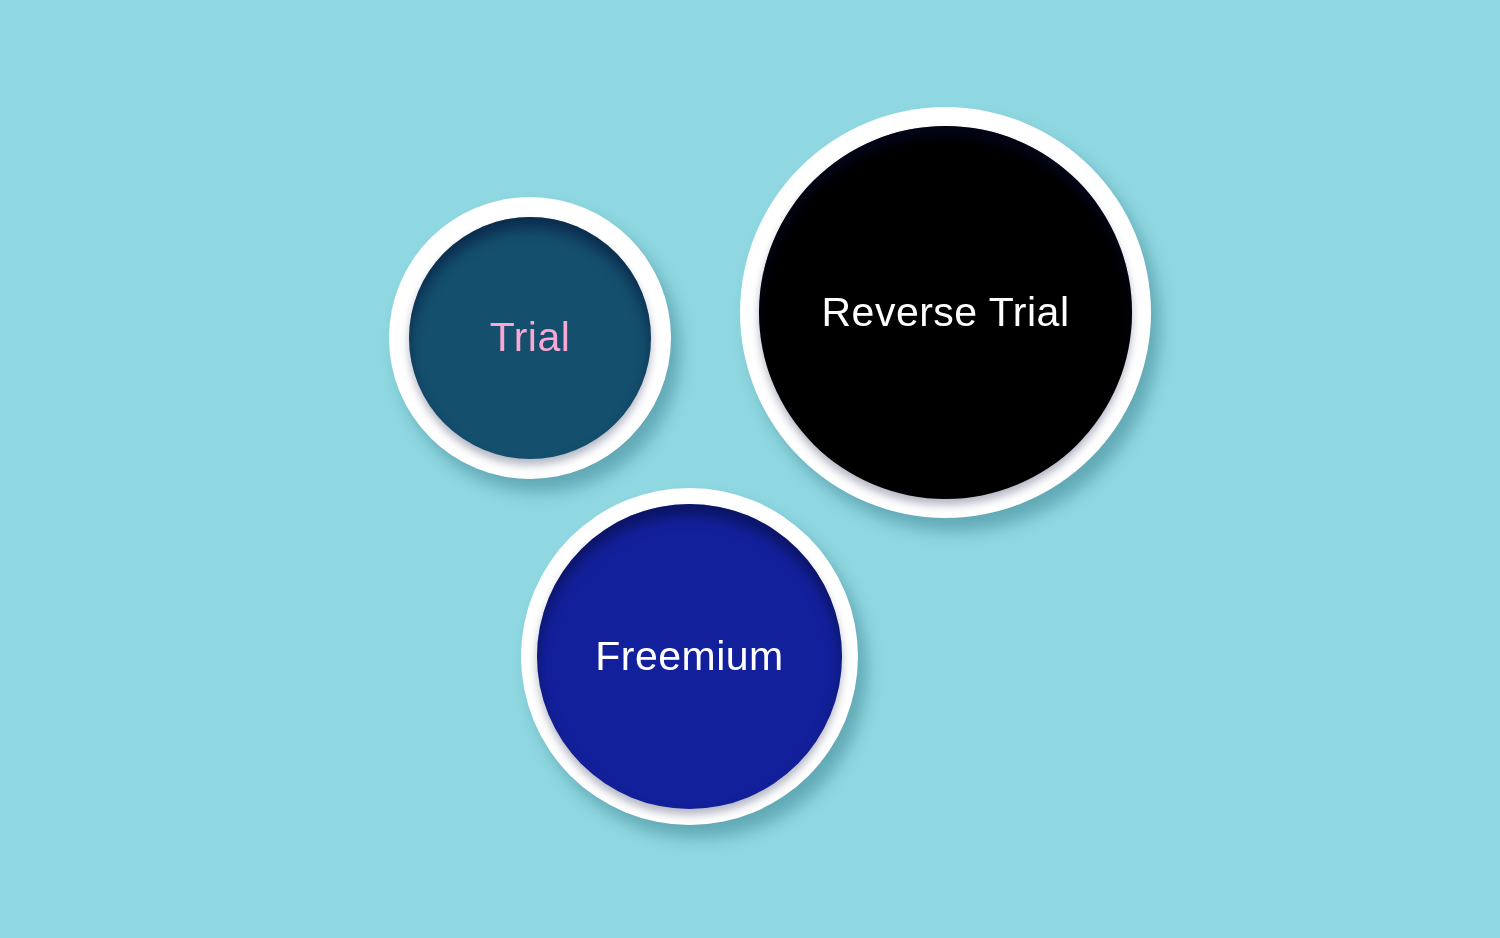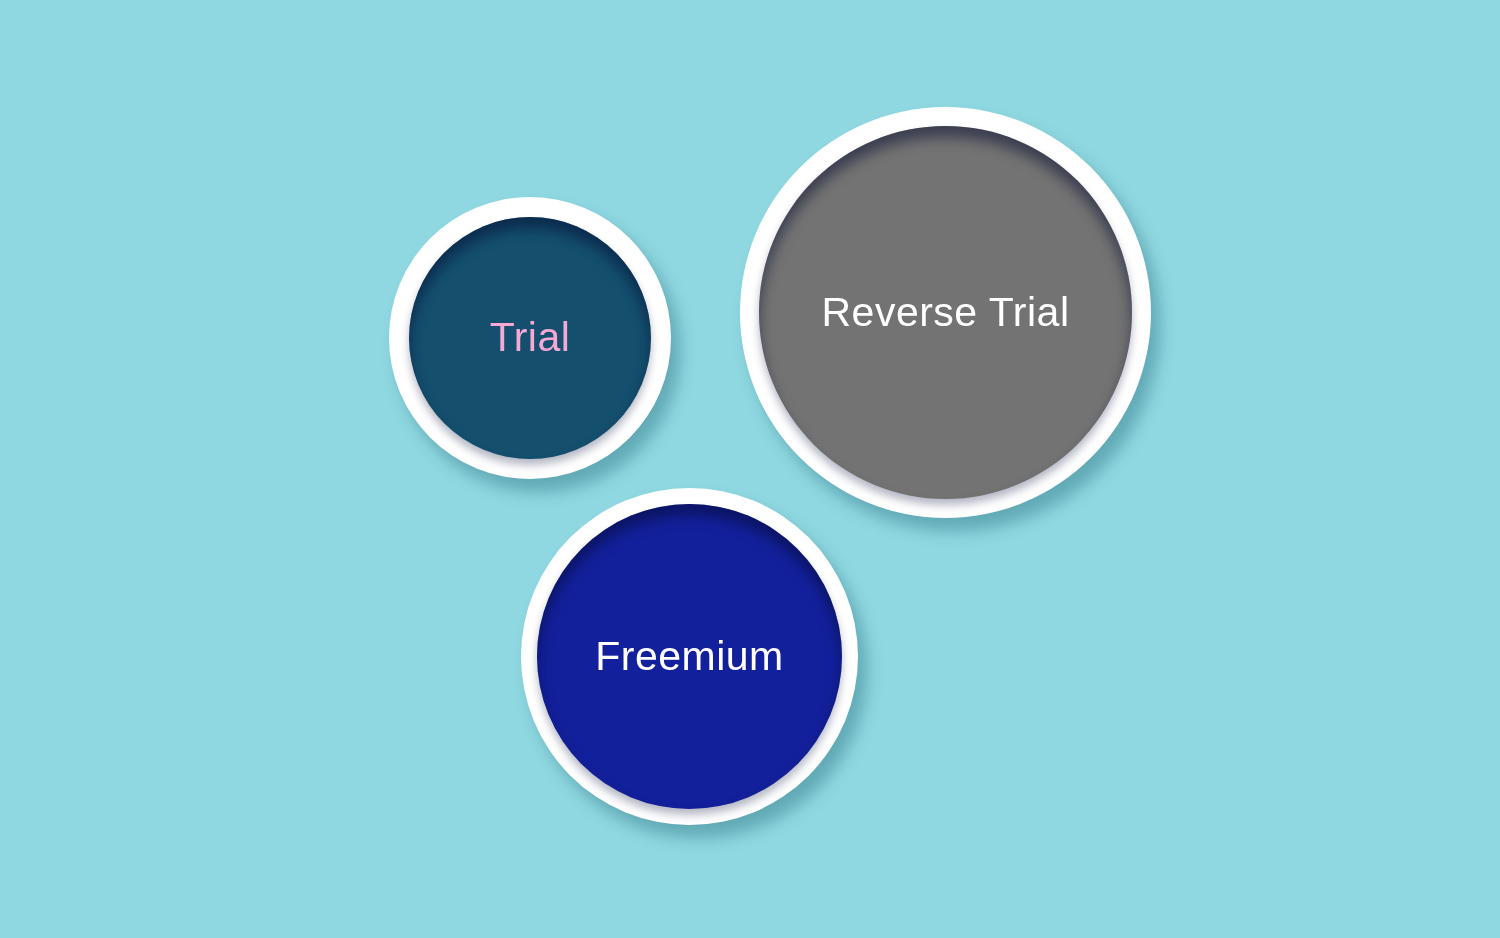--- a/index.html
+++ b/index.html
@@ -55,21 +55,21 @@
 
 <div class="canvas" style="background-color: rgb(143, 216, 225);">
 
   <div class="bubble bubble--trial" style="background-color: rgb(255, 255, 255);">
     <div class="bubble-inner" style="background-color: rgb(20, 79, 110);">
       <span class="bubble-label" style="color: #f9a8d4;">Trial</span>
     </div>
   </div>
 
   <div class="bubble bubble--reverse" style="background-color: rgb(255, 255, 255);">
-    <div class="bubble-inner" style="background-color: #737373;">
+    <div class="bubble-inner" style="background-color: #000000;">
       <span class="bubble-label" style="color: rgb(255, 255, 255);">Reverse Trial</span>
     </div>
   </div>
 
   <div class="bubble bubble--freemium" style="background-color: rgb(255, 255, 255);">
     <div class="bubble-inner" style="background-color: rgb(19, 32, 155);">
       <span class="bubble-label" style="color: rgb(255, 255, 255);">Freemium</span>
     </div>
   </div>
 

